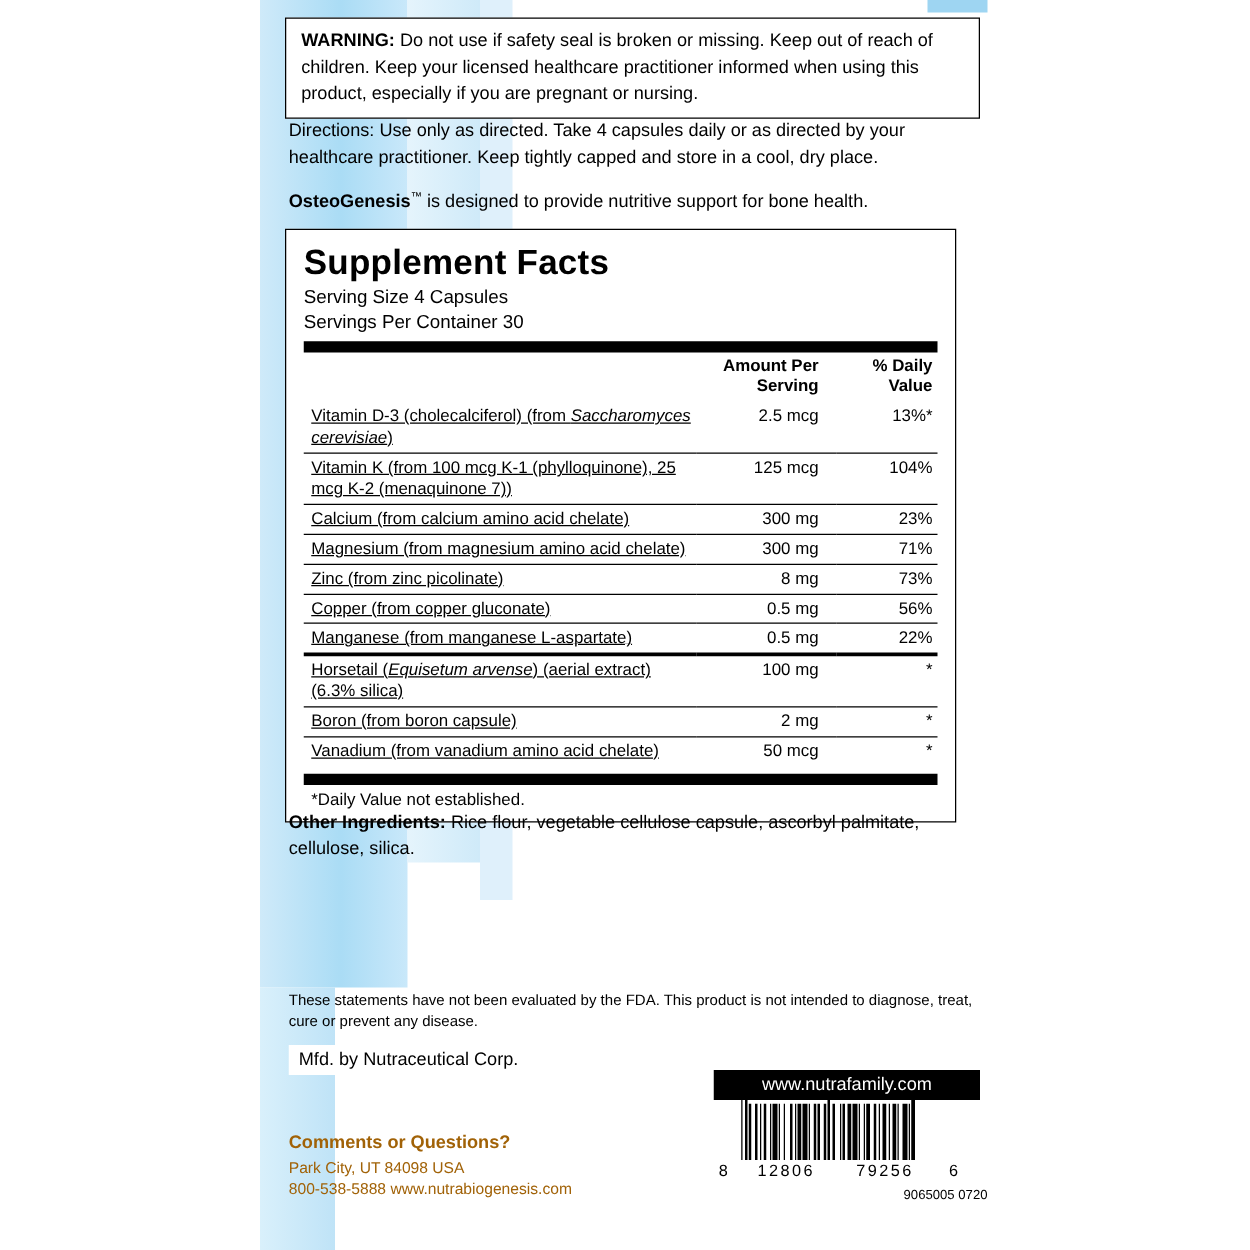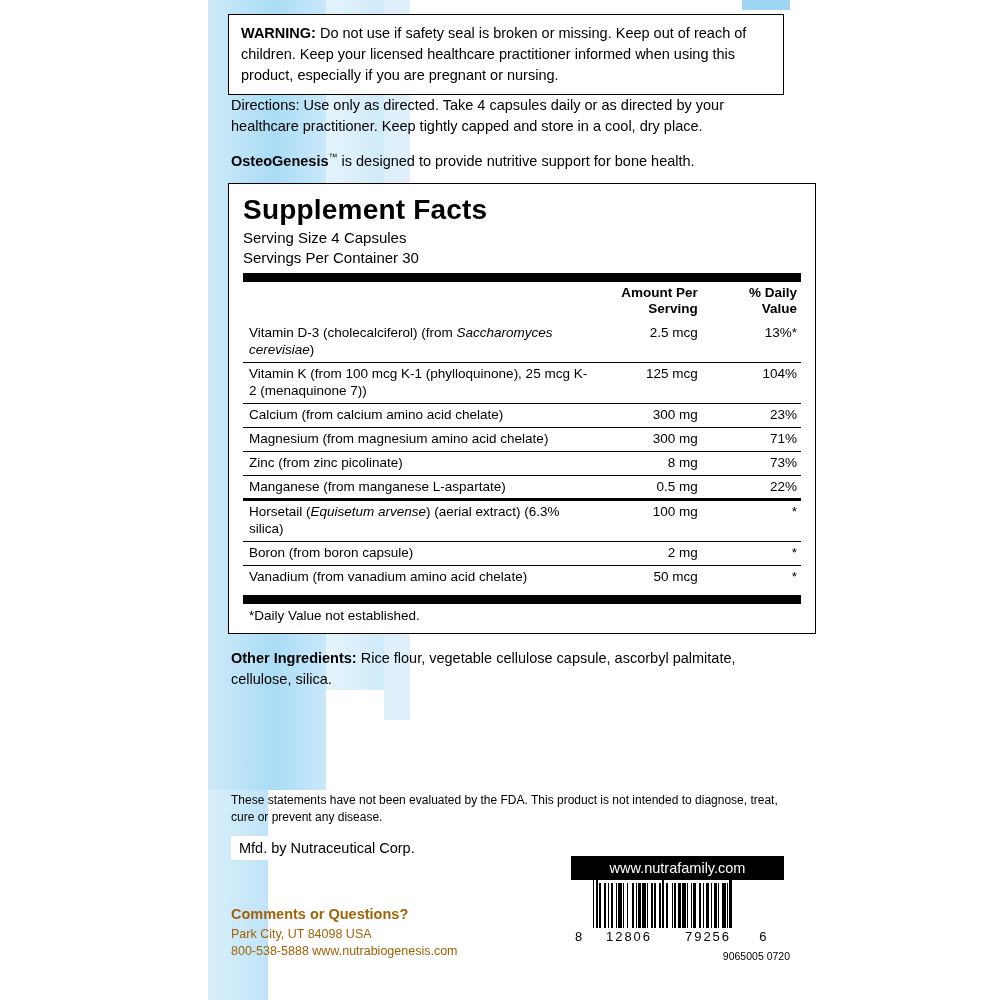--- a/index.html
+++ b/index.html
@@ -71,21 +71,21 @@
     color: #000;
   }
   .tagline .brand { font-weight: bold; }
   .tagline sup { font-size: 9px; vertical-align: super; }
 
   
   .sf-panel {
     position: absolute;
     left: 228px;
     top: 183px;
-    width: 588px;
+    width: 537px;
     border: 1.5px solid #000;
     background: #ffffff;
     box-sizing: border-box;
     padding: 8px 14px 10px 14px;
   }
   .sf-title {
     font-size: 28px;
     font-weight: bold;
     letter-spacing: 0.2px;
     color: #000;
@@ -113,21 +113,21 @@
     padding: 3px 0 3px 0;
     vertical-align: top;
   }
   table.sf th {
     font-weight: bold;
     text-align: right;
     font-size: 13.5px;
     line-height: 1.2;
     padding-bottom: 5px;
   }
-  .col-name  { width: 62%; text-align: left; padding-left: 6px !important; }
+  .col-name  { width: 62%; text-align: left; padding-left: 6px !important; text-decoration: underline; }
   .col-amt   { width: 22%; text-align: right; padding-right: 14px !important; }
   .col-dv    { width: 16%; text-align: right; padding-right: 4px !important; }
 
   table.sf tbody tr td {
     border-top: 1px solid #000;
   }
   table.sf tbody tr.no-top td { border-top: none; }
   table.sf tbody tr.group-start td { border-top: 3px solid #000; }
 
   .nutrient-name { line-height: 1.25; }
@@ -322,20 +322,25 @@
             <td class="col-name"><span class="nutrient-name">Magnesium (from magnesium amino acid chelate)</span></td>
             <td class="col-amt">300 mg</td>
             <td class="col-dv">71%</td>
           </tr>
           <tr>
             <td class="col-name"><span class="nutrient-name">Zinc (from zinc picolinate)</span></td>
             <td class="col-amt">8 mg</td>
             <td class="col-dv">73%</td>
           </tr>
           <tr>
+            <td class="col-name"><span class="nutrient-name">Copper (from copper gluconate)</span></td>
+            <td class="col-amt">0.5 mg</td>
+            <td class="col-dv">56%</td>
+          </tr>
+          <tr>
             <td class="col-name"><span class="nutrient-name">Manganese (from manganese L-aspartate)</span></td>
             <td class="col-amt">0.5 mg</td>
             <td class="col-dv">22%</td>
           </tr>
           <tr class="group-start">
             <td class="col-name"><span class="nutrient-name">Horsetail (<i>Equisetum arvense</i>) (aerial extract) (6.3% silica)</span></td>
             <td class="col-amt">100 mg</td>
             <td class="col-dv">*</td>
           </tr>
           <tr>

